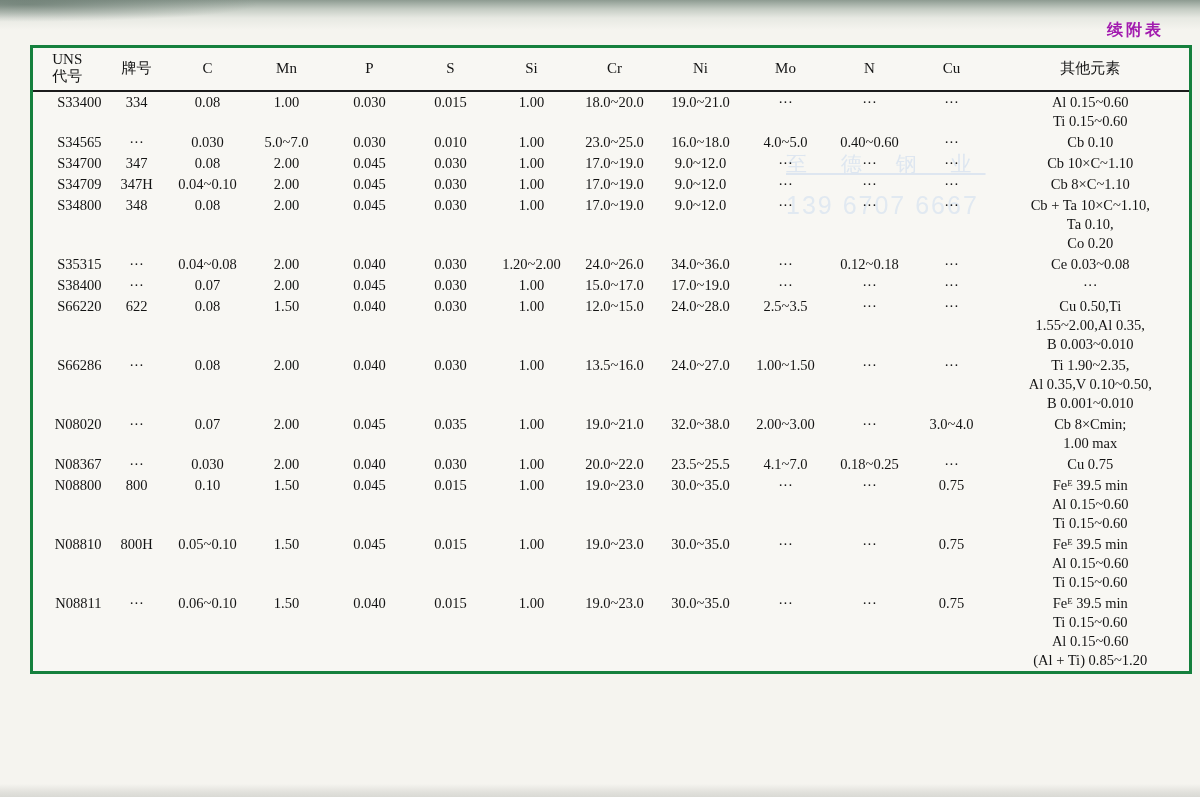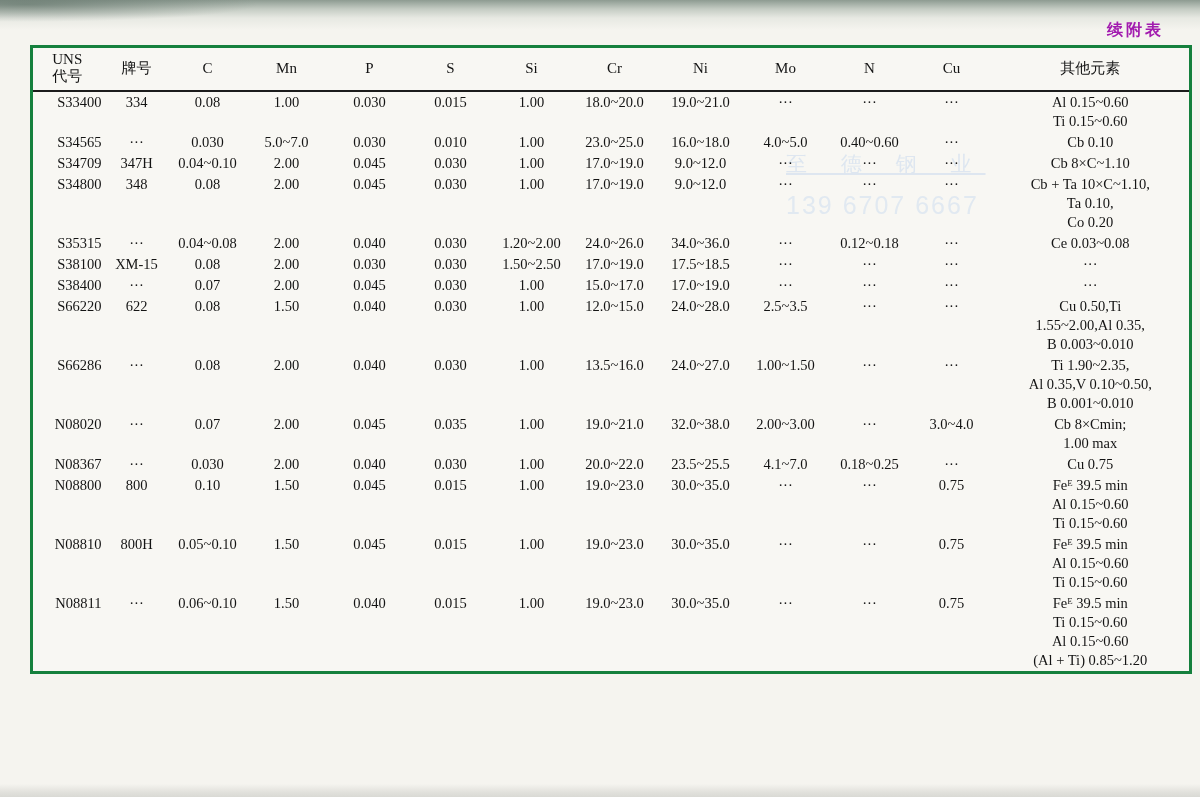--- a/index.html
+++ b/index.html
@@ -140,20 +140,35 @@
         <td>0.010</td>
         <td>1.00</td>
         <td>23.0~25.0</td>
         <td>16.0~18.0</td>
         <td>4.0~5.0</td>
         <td>0.40~0.60</td>
         <td>···</td>
         <td>Cb 0.10</td>
       </tr>
       <tr>
+        <td>S34700</td>
+        <td>347</td>
+        <td>0.08</td>
+        <td>2.00</td>
+        <td>0.045</td>
+        <td>0.030</td>
+        <td>1.00</td>
+        <td>17.0~19.0</td>
+        <td>9.0~12.0</td>
+        <td>···</td>
+        <td>···</td>
+        <td>···</td>
+        <td>Cb 10×C~1.10</td>
+      </tr>
+      <tr>
         <td>S34709</td>
         <td>347H</td>
         <td>0.04~0.10</td>
         <td>2.00</td>
         <td>0.045</td>
         <td>0.030</td>
         <td>1.00</td>
         <td>17.0~19.0</td>
         <td>9.0~12.0</td>
         <td>···</td>
@@ -185,35 +200,20 @@
         <td>2.00</td>
         <td>0.040</td>
         <td>0.030</td>
         <td>1.20~2.00</td>
         <td>24.0~26.0</td>
         <td>34.0~36.0</td>
         <td>···</td>
         <td>0.12~0.18</td>
         <td>···</td>
         <td>Ce 0.03~0.08</td>
-      </tr>
-      <tr>
-        <td>S38100</td>
-        <td>XM-15</td>
-        <td>0.08</td>
-        <td>2.00</td>
-        <td>0.030</td>
-        <td>0.030</td>
-        <td>1.50~2.50</td>
-        <td>17.0~19.0</td>
-        <td>17.5~18.5</td>
-        <td>···</td>
-        <td>···</td>
-        <td>···</td>
-        <td>···</td>
       </tr>
       <tr>
         <td>S38400</td>
         <td>···</td>
         <td>0.07</td>
         <td>2.00</td>
         <td>0.045</td>
         <td>0.030</td>
         <td>1.00</td>
         <td>15.0~17.0</td>

